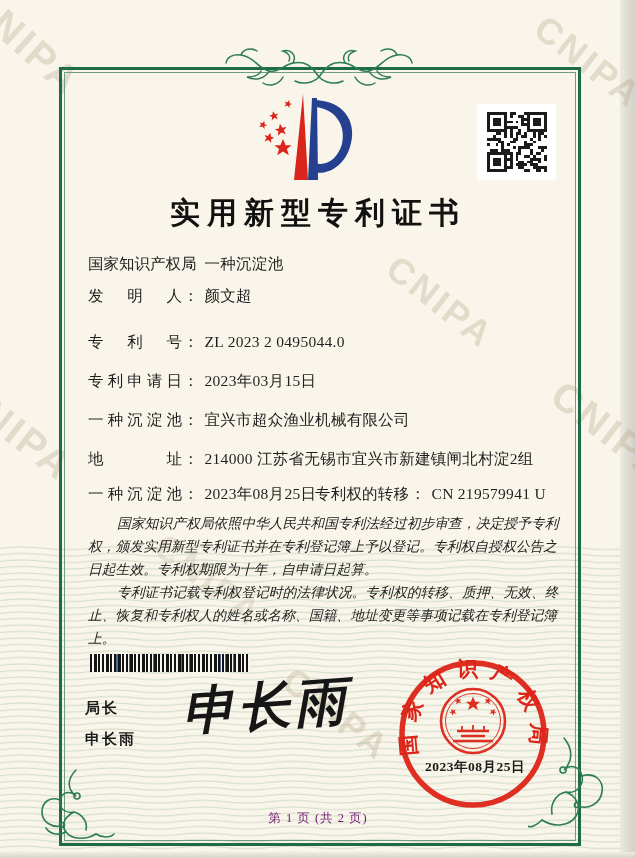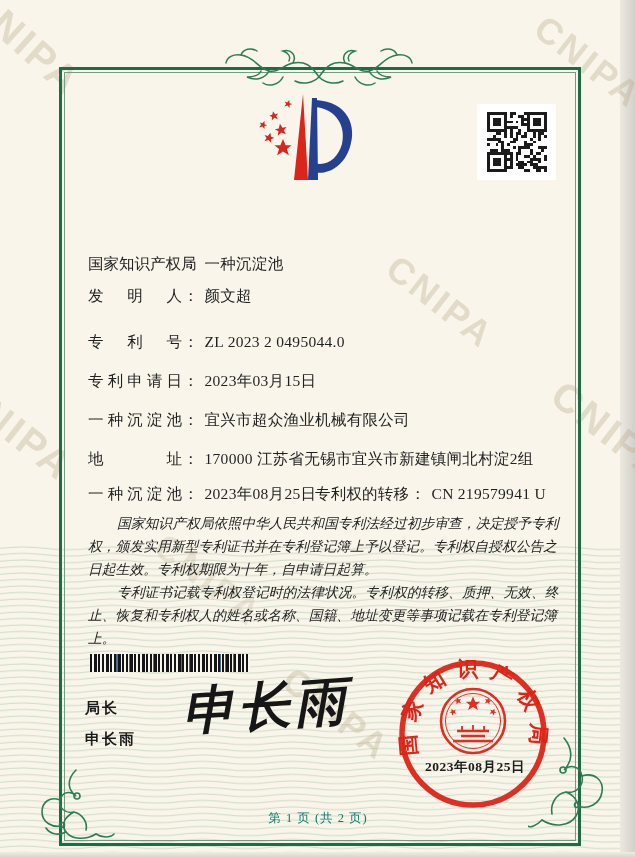--- a/index.html
+++ b/index.html
@@ -88,21 +88,21 @@
     font-family:"Liberation Serif","DejaVu Serif",serif;}
 
   .seal{position:absolute;left:396px;top:657px;width:154px;height:154px;
     mix-blend-mode:multiply;z-index:5;}
   .seal svg{position:absolute;inset:0;}
   .seal-date{position:absolute;left:0;top:101px;width:154px;text-align:center;
     font-size:13.5px;font-weight:bold;color:#1c1c1c;letter-spacing:.5px;
     transform:translateX(2px);}
 
   .footer{position:absolute;left:60px;top:810px;width:516px;text-align:center;
-    font-size:12.5px;color:#0f766e;letter-spacing:1px;z-index:4;}
+    font-size:12.5px;color:#701a75;letter-spacing:1px;z-index:4;}
 </style>
 </head>
 <body>
 
 <div class="page">
 
   <svg class="wavy" width="635" height="310" viewBox="0 0 635 310" preserveAspectRatio="none">
     <defs>
       <pattern id="wv" width="90" height="6.5" patternUnits="userSpaceOnUse">
         <path d="M0 3.2 Q 22.5 0.4 45 3.2 T 90 3.2" fill="none" stroke="#9dbd9d" stroke-width="1"></path>
@@ -412,39 +412,40 @@
         <i style="grid-area:21/5"></i>
         <i style="grid-area:21/6"></i>
         <i style="grid-area:21/7"></i>
         <i style="grid-area:21/14"></i>
         <i style="grid-area:21/15"></i>
         <i style="grid-area:21/18"></i>
         <i style="grid-area:21/19"></i>
         <i style="grid-area:21/21"></i>
       </div>
 
+    <div class="title">实用新型专利证书</div>
 
     <div class="rows">
       <div class="row r0">
         <span class="flabel">国家知识产权局</span><span class="fcolon">：</span><span class="fvalue">一种沉淀池</span>
       </div>
       <div class="row r1">
         <span class="flabel">发明人</span><span class="fcolon">：</span><span class="fvalue">颜文超</span>
       </div>
       <div class="row r2">
         <span class="flabel">专利号</span><span class="fcolon">：</span><span class="fvalue">ZL 2023 2 0495044.0</span>
       </div>
       <div class="row r3">
         <span class="flabel">专利申请日</span><span class="fcolon">：</span><span class="fvalue">2023年03月15日</span>
       </div>
       <div class="row r4">
         <span class="flabel">一种沉淀池</span><span class="fcolon">：</span><span class="fvalue">宜兴市超众渔业机械有限公司</span>
       </div>
       <div class="row r5">
-        <span class="flabel">地址</span><span class="fcolon">：</span><span class="fvalue">170000 江苏省无锡市宜兴市新建镇闸北村淀2组</span>
+        <span class="flabel">地址</span><span class="fcolon">：</span><span class="fvalue">214000 江苏省无锡市宜兴市新建镇闸北村淀2组</span>
       </div>
       <div class="row r6">
         <span class="grp1">
           <span class="flabel">一种沉淀池</span><span class="fcolon">：</span><span class="fvalue">2023年08月25日</span>
         </span><span class="grp2">
           <span class="flabel">专利权的转移</span><span class="fcolon">：</span><span class="fvalue">CN 219579941 U</span>
         </span>
       </div>
     </div>
 

